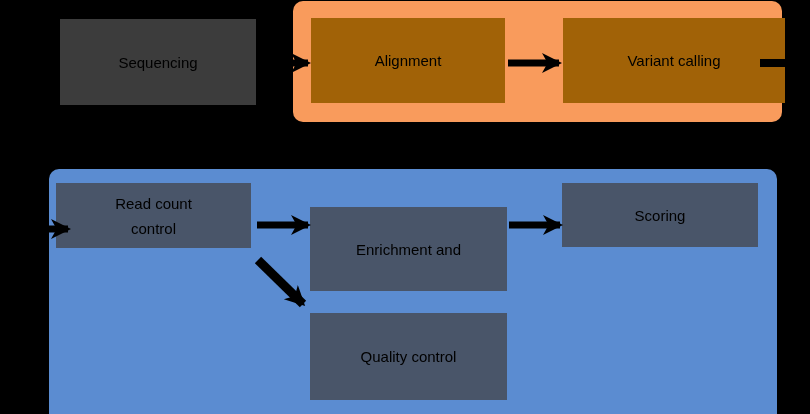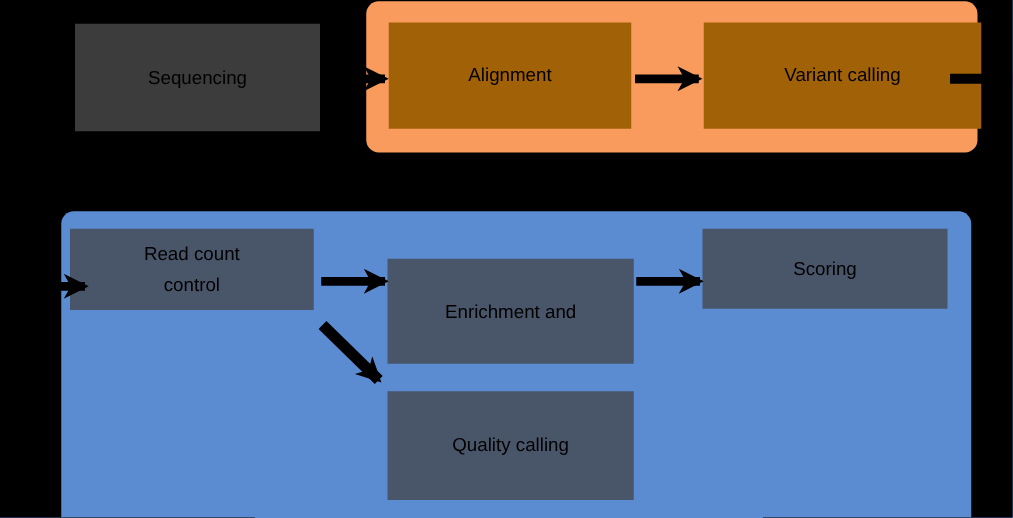--- a/index.html
+++ b/index.html
@@ -64,21 +64,21 @@
 
   <div class="node slate enrich">
     <span>Enrichment and</span>
   </div>
 
   <div class="node slate scoring">
     <span>Scoring</span>
   </div>
 
   <div class="node slate quality">
-    <span>Quality calling</span>
+    <span>Quality control</span>
   </div>
 
   <svg class="arrows" viewBox="0 0 810 414" xmlns="http://www.w3.org/2000/svg">
     <defs>
       <marker id="ah" viewBox="0 0 10 10" refX="8.5" refY="5" markerWidth="28" markerHeight="20" orient="auto" markerUnits="userSpaceOnUse">
         <path d="M0,0 L10,5 L0,10 L2.8,5 Z" fill="#000000"></path>
       </marker>
     </defs>
     <line x1="256" y1="63" x2="308" y2="63" stroke-width="7" marker-end="url(#ah)"></line>
     <line x1="508" y1="63" x2="559" y2="63" stroke-width="7" marker-end="url(#ah)"></line>

